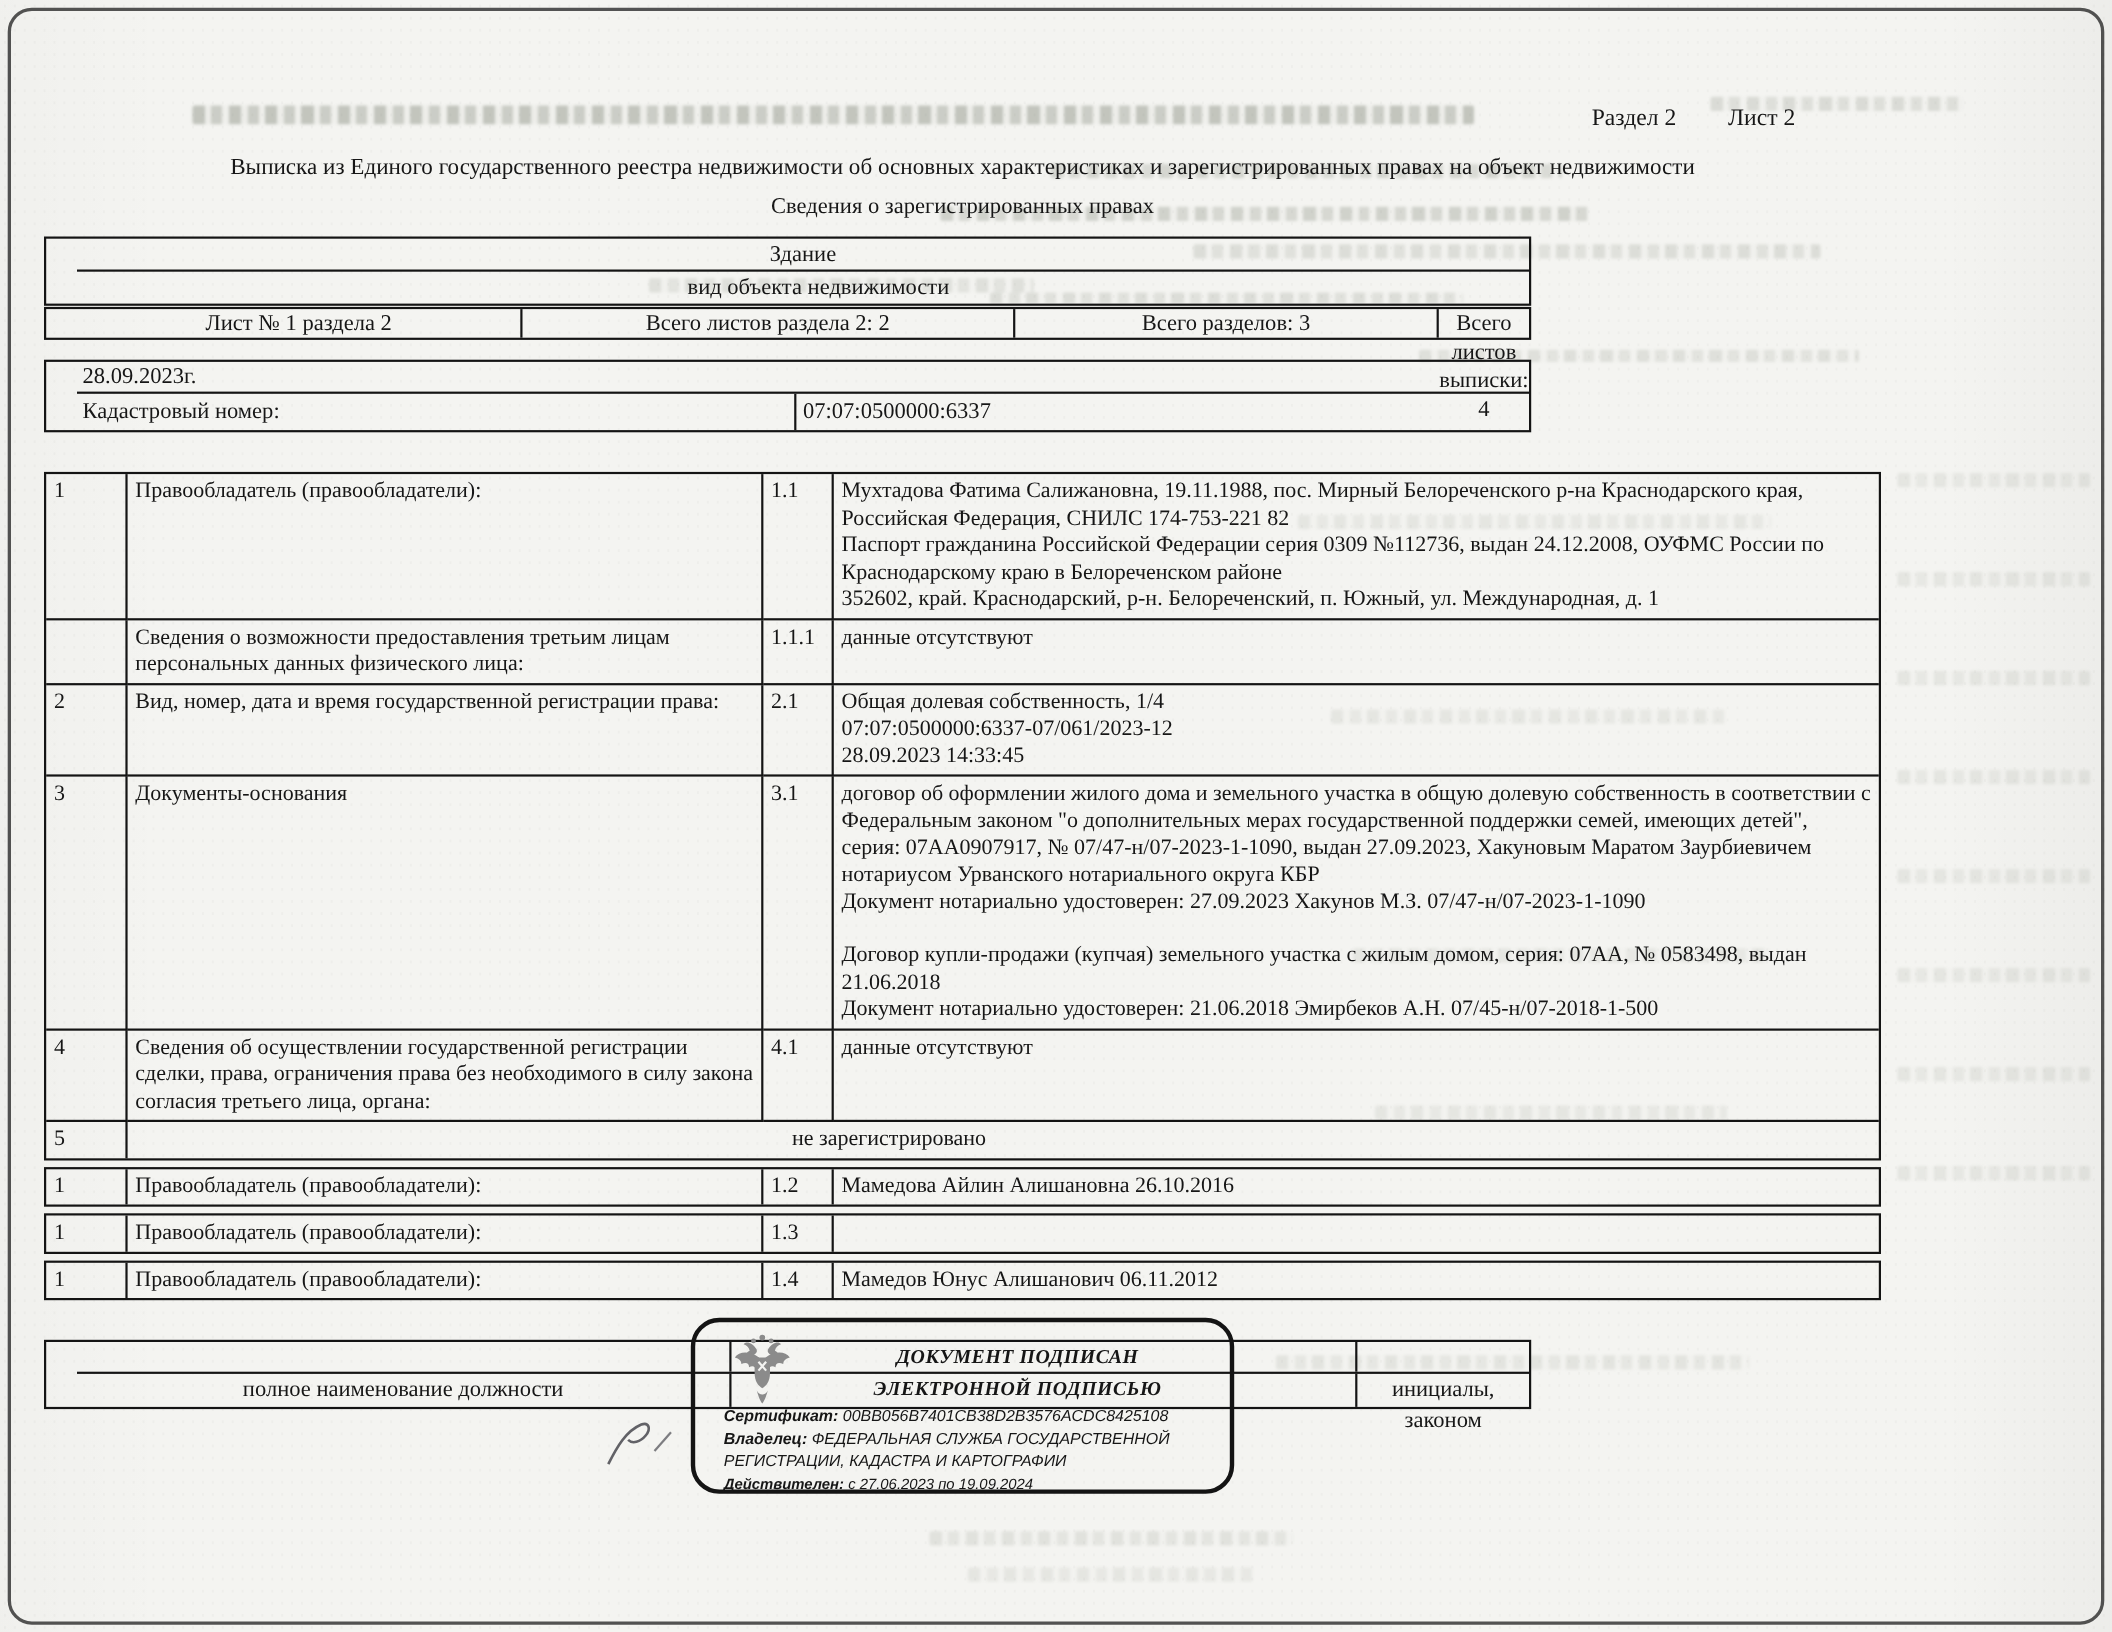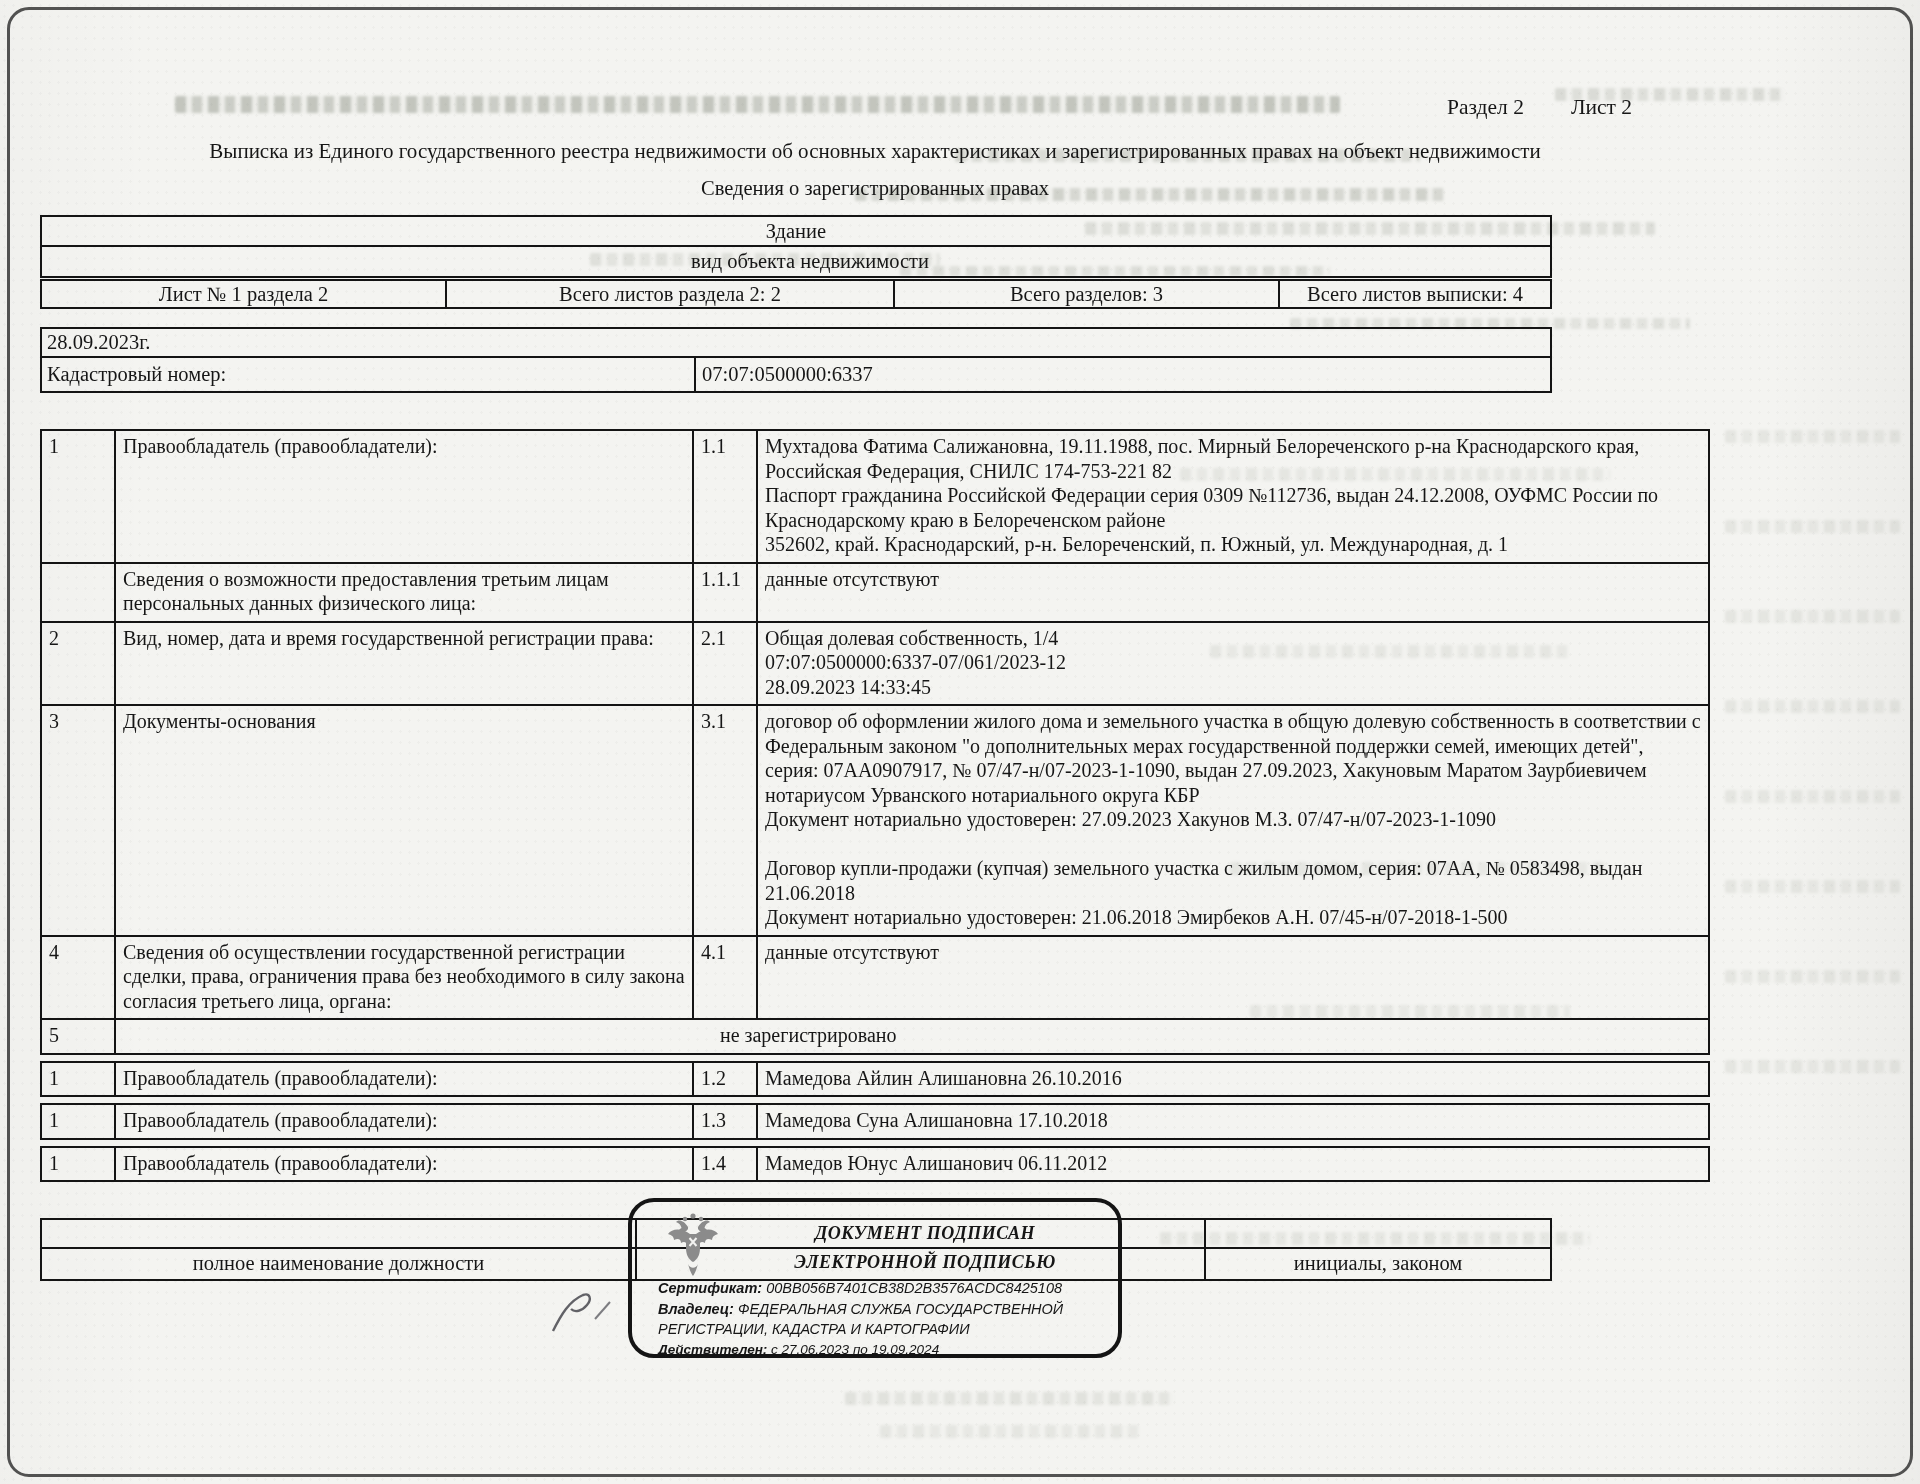--- a/index.html
+++ b/index.html
@@ -37,21 +37,21 @@
     font-size:21.5px;display:inline-flex;gap:47px;white-space:nowrap;
   }
   .doc-title{
     position:absolute;left:40px;top:139px;width:1670px;
     text-align:center;font-size:21px;
   }
   .doc-subtitle{
     position:absolute;left:40px;top:177px;width:1670px;
     text-align:center;font-size:20.5px;
   }
-  .tbl{position:absolute;left:40px;width:1512px;border:2.5px solid #141414;box-sizing:border-box;}
+  .tbl{position:absolute;left:40px;width:1352px;border:2.5px solid #141414;box-sizing:border-box;padding-left:28px;}
   .tbl-object{top:215px;}
   .tbl-object .r1{height:28px;line-height:28px;text-align:center;font-size:20.5px;border-bottom:2px solid #141414;}
   .tbl-object .r2{height:29px;line-height:29px;text-align:center;font-size:20.5px;margin-left:28px;}
   .tbl-sheets{top:279px;height:30px;display:flex;}
   .tbl-sheets .cell{
     box-sizing:border-box;border-right:2.5px solid #141414;
     text-align:center;font-size:20.5px;line-height:26px;
   }
   .tbl-sheets .cell:last-child{border-right:none;}
   .tbl-date{top:327px;}
@@ -212,21 +212,20 @@
         <div class="c botrow">1.2</div>
         <div class="c vcell botrow">Мамедова Айлин Алишановна 26.10.2016</div>
       </div>
 
       <div class="gapper"></div>
 
       <div class="mgrid">
         <div class="c botrow">1</div>
         <div class="c botrow">Правообладатель (правообладатели):</div>
         <div class="c botrow">1.3</div>
-        <div class="c vcell botrow">Мамедова Суна Алишановна 17.10.2018</div>
       </div>
 
       <div class="gapper"></div>
 
       <div class="mgrid">
         <div class="c botrow">1</div>
         <div class="c botrow">Правообладатель (правообладатели):</div>
         <div class="c botrow">1.4</div>
         <div class="c vcell botrow">Мамедов Юнус Алишанович 06.11.2012</div>
       </div>

